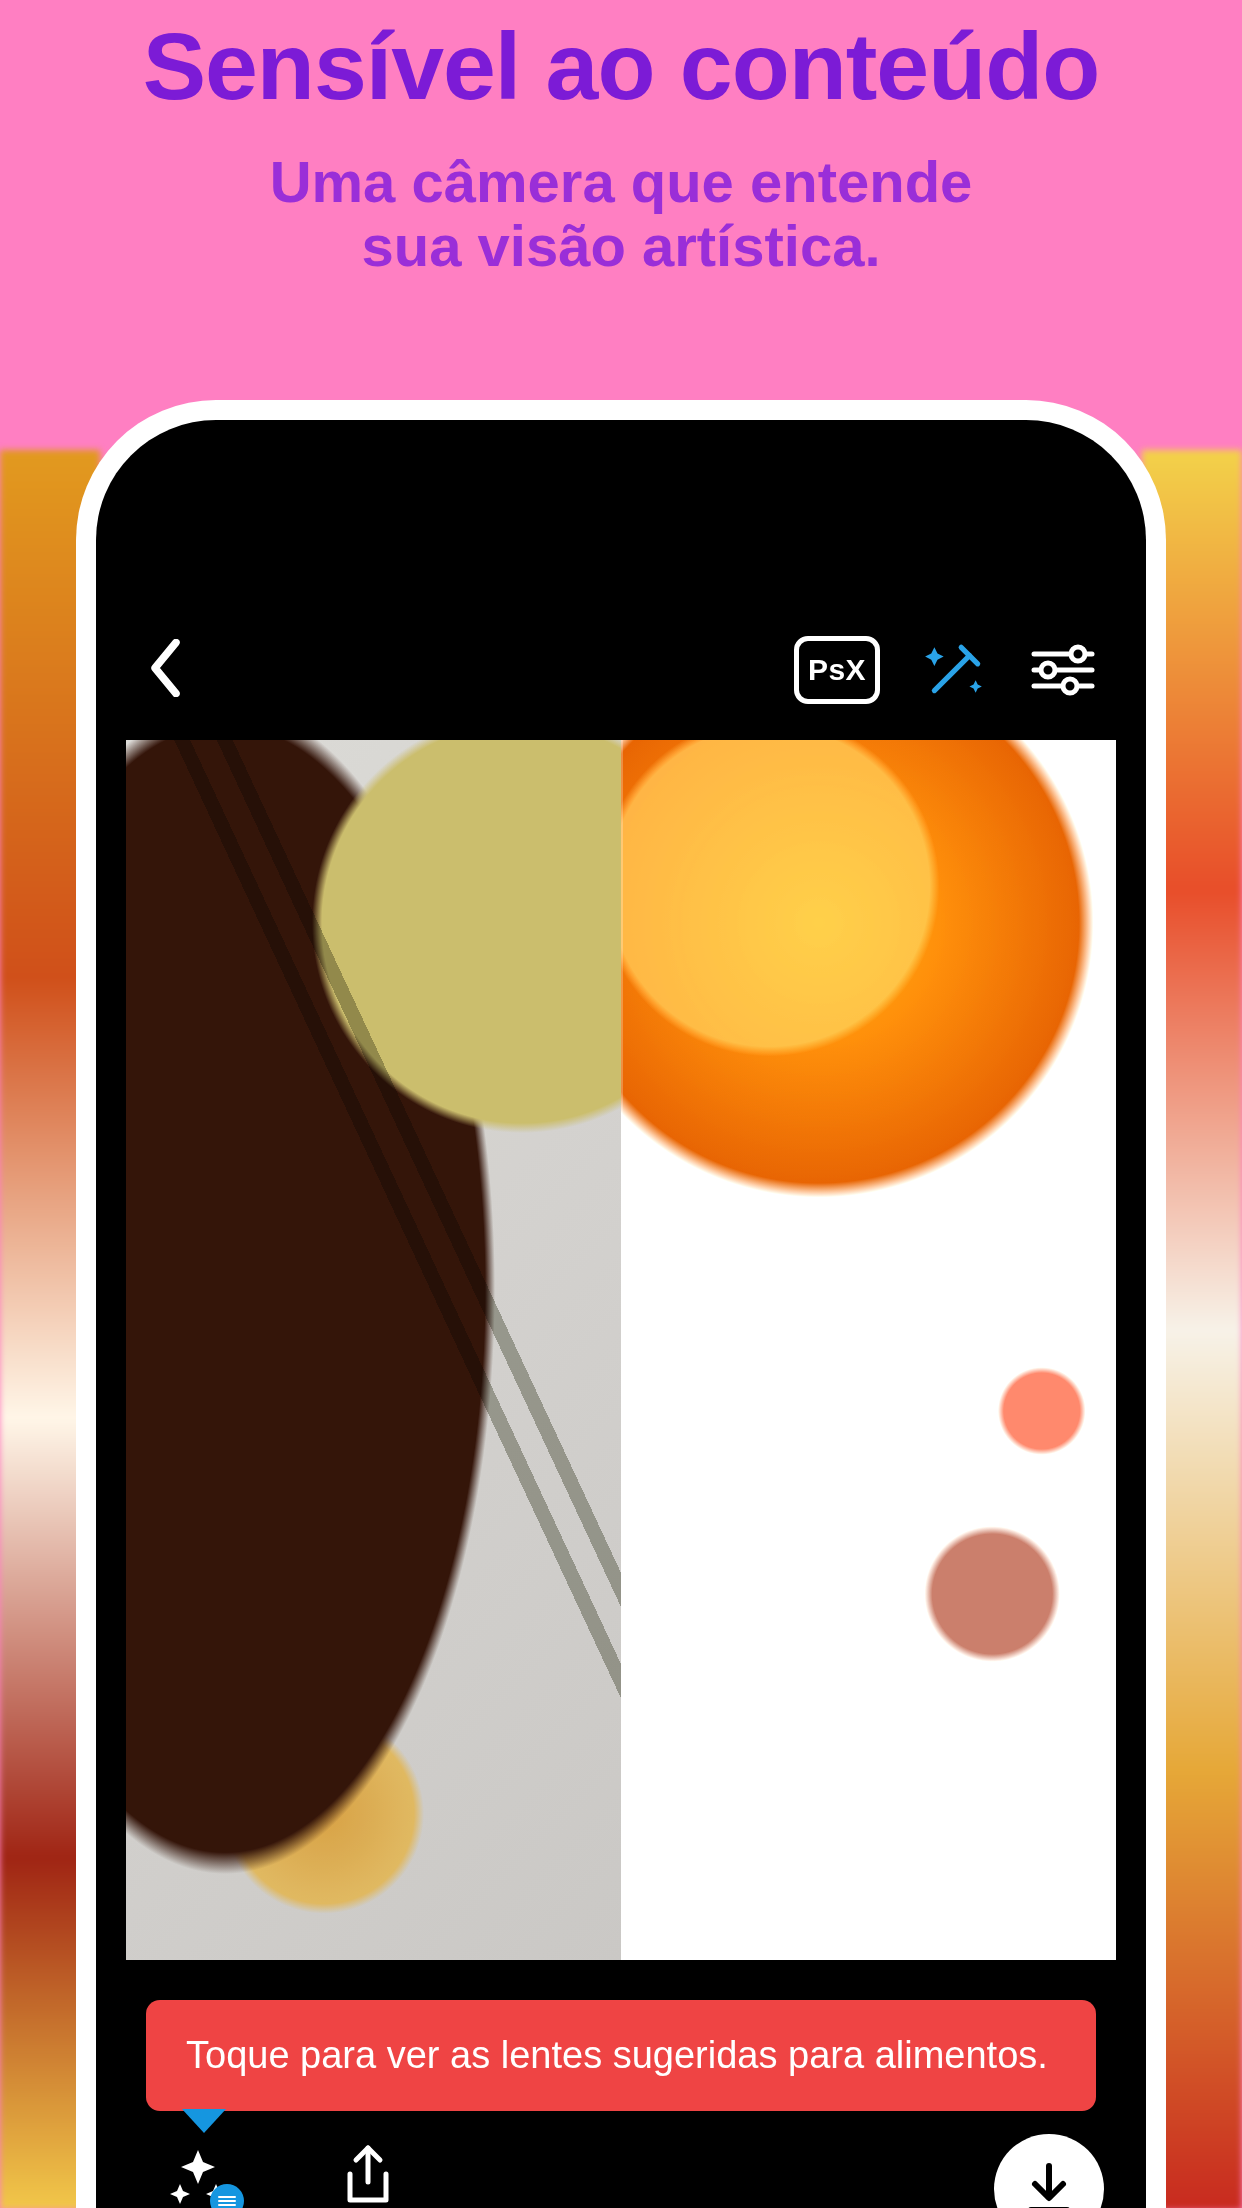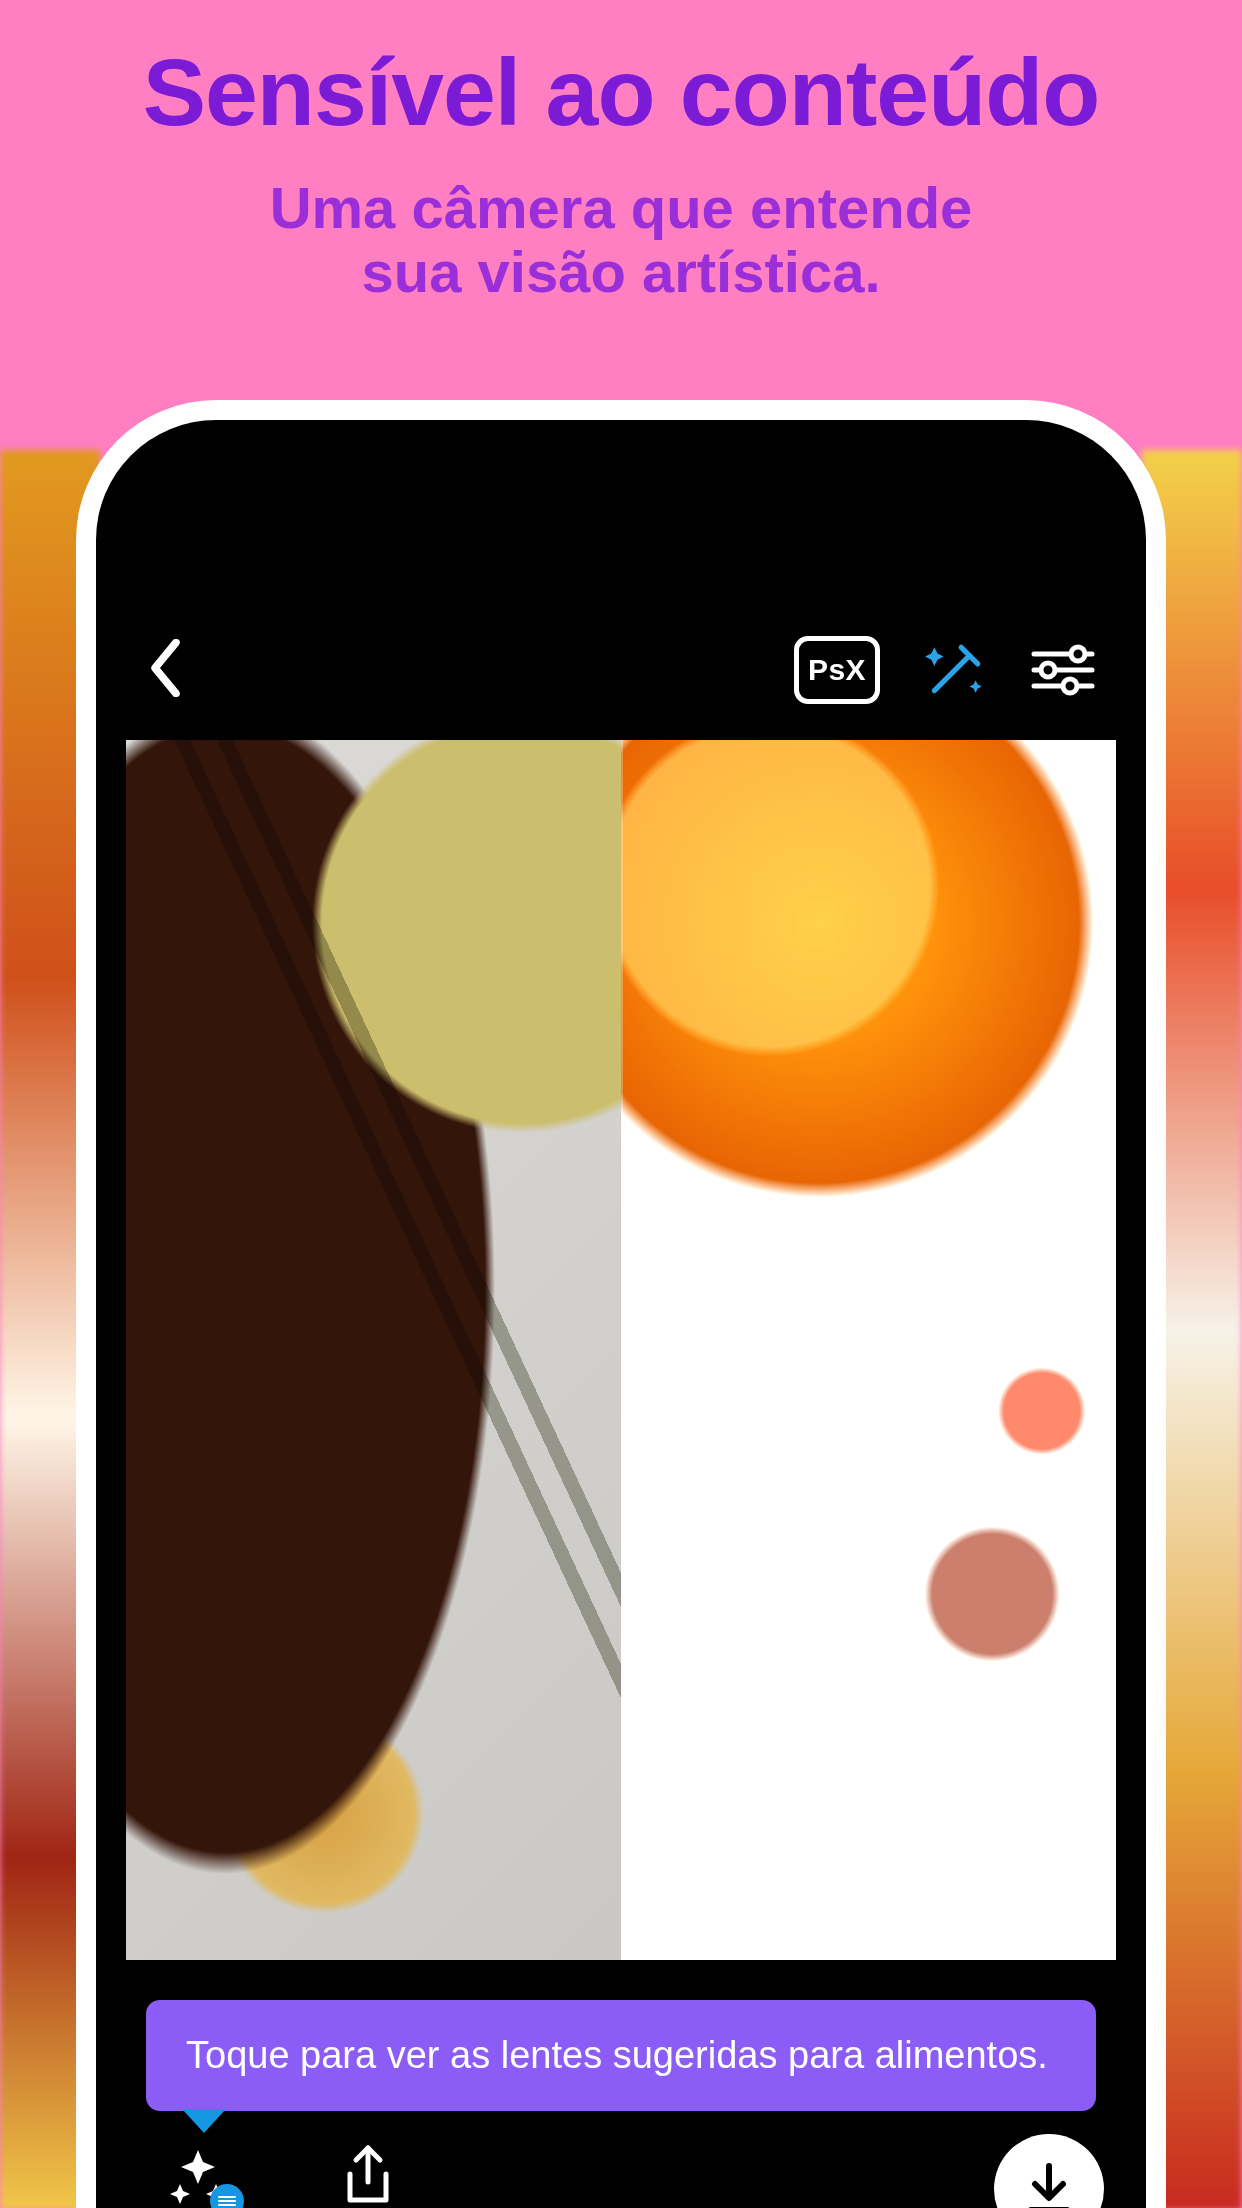--- a/index.html
+++ b/index.html
@@ -7,21 +7,21 @@
   body {
     background: #ff7fc2;
     font-family: -apple-system, "Segoe UI", Arial, sans-serif;
     position: relative;
     overflow: hidden;
   }
 
   
   .hero {
     text-align: center;
-    padding-top: 38px;
+    padding-top: 12px;
   }
   .hero h1 {
     font-size: 95px;
     font-weight: 800;
     color: #7c1bd6;
     letter-spacing: -1px;
   }
   .hero p {
     font-size: 58px;
     font-weight: 700;
@@ -161,21 +161,21 @@
     left: 50%; top: 0; bottom: 0;
     width: 2px;
     background: rgba(255,255,255,0.25);
   }
 
   
   .tooltip {
     position: absolute;
     left: 50px; right: 50px;
     top: 1580px;
-    background: #8b5cf6;
+    background: #ef4444;
     color: #fff;
     border-radius: 14px;
     padding: 34px 40px;
     font-size: 38px;
     font-weight: 400;
   }
   .tooltip::after {
     content: "";
     position: absolute;
     left: 36px;

